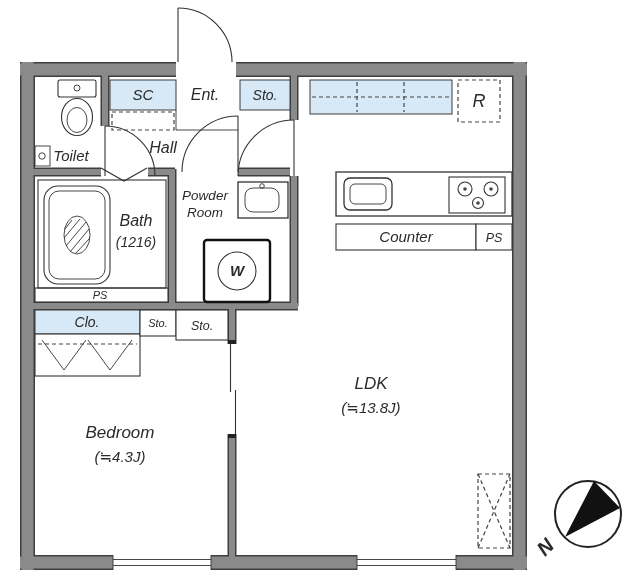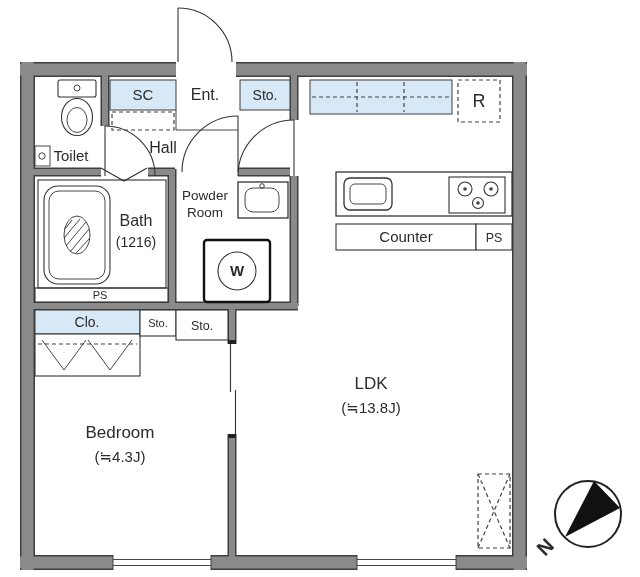--- a/index.html
+++ b/index.html
@@ -1,17 +1,17 @@
 <!DOCTYPE html>
 <html><head>
 <meta charset="utf-8">
 <style>
   html,body{margin:0;padding:0;background:#ffffff;}
   .stage{width:640px;height:577px;background:#ffffff;position:relative;overflow:hidden;
-         font-family:"Liberation Sans","DejaVu Sans",sans-serif;}
+         font-family:"Liberation Sans","DejaVu Sans",sans-serif;font-style:italic;}
   svg text{font-family:"Liberation Sans","DejaVu Sans",sans-serif;fill:#2b2b2b;}
   .wd{stroke:#3f3f3f;fill:none;}          
   .wg{stroke:#8a8a8a;fill:none;}          
   .ln{fill:none;stroke:#333333;stroke-width:1.1;}
   .thin{stroke-width:0.9;}
   .box{fill:#ffffff;stroke:#333333;stroke-width:1.1;}
   .blue{stroke:#3c3c3c;stroke-width:1;}
   .dash{fill:none;stroke:#444444;stroke-width:1.2;stroke-dasharray:4 3;}
   .fix{fill:#ffffff;stroke:#333333;stroke-width:1.3;}
   .heavy{fill:#ffffff;stroke:#111111;stroke-width:2.4;}

